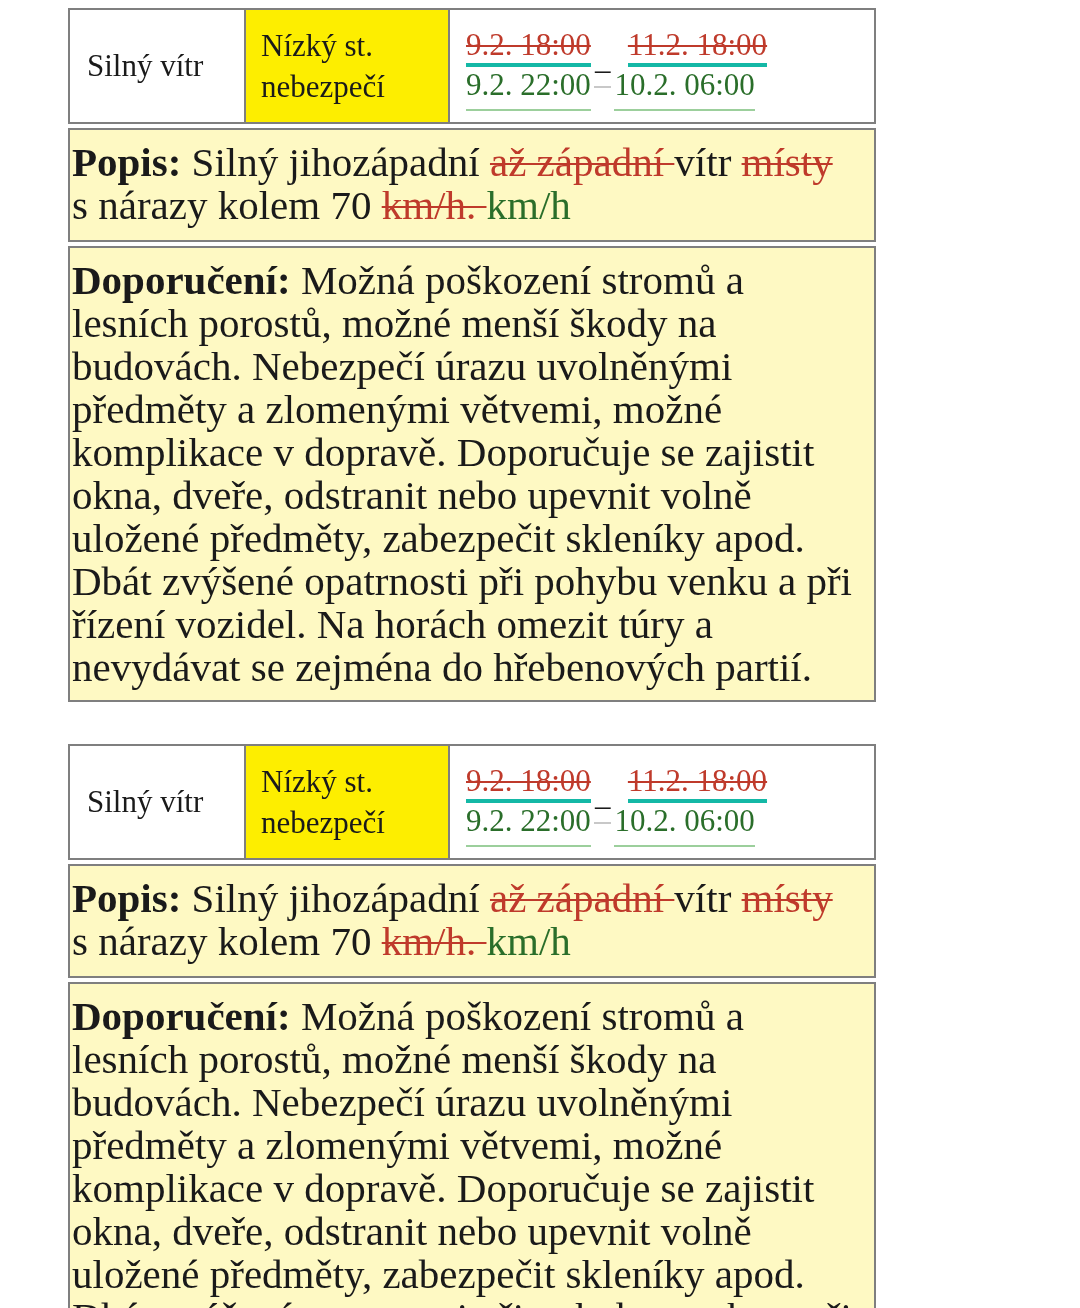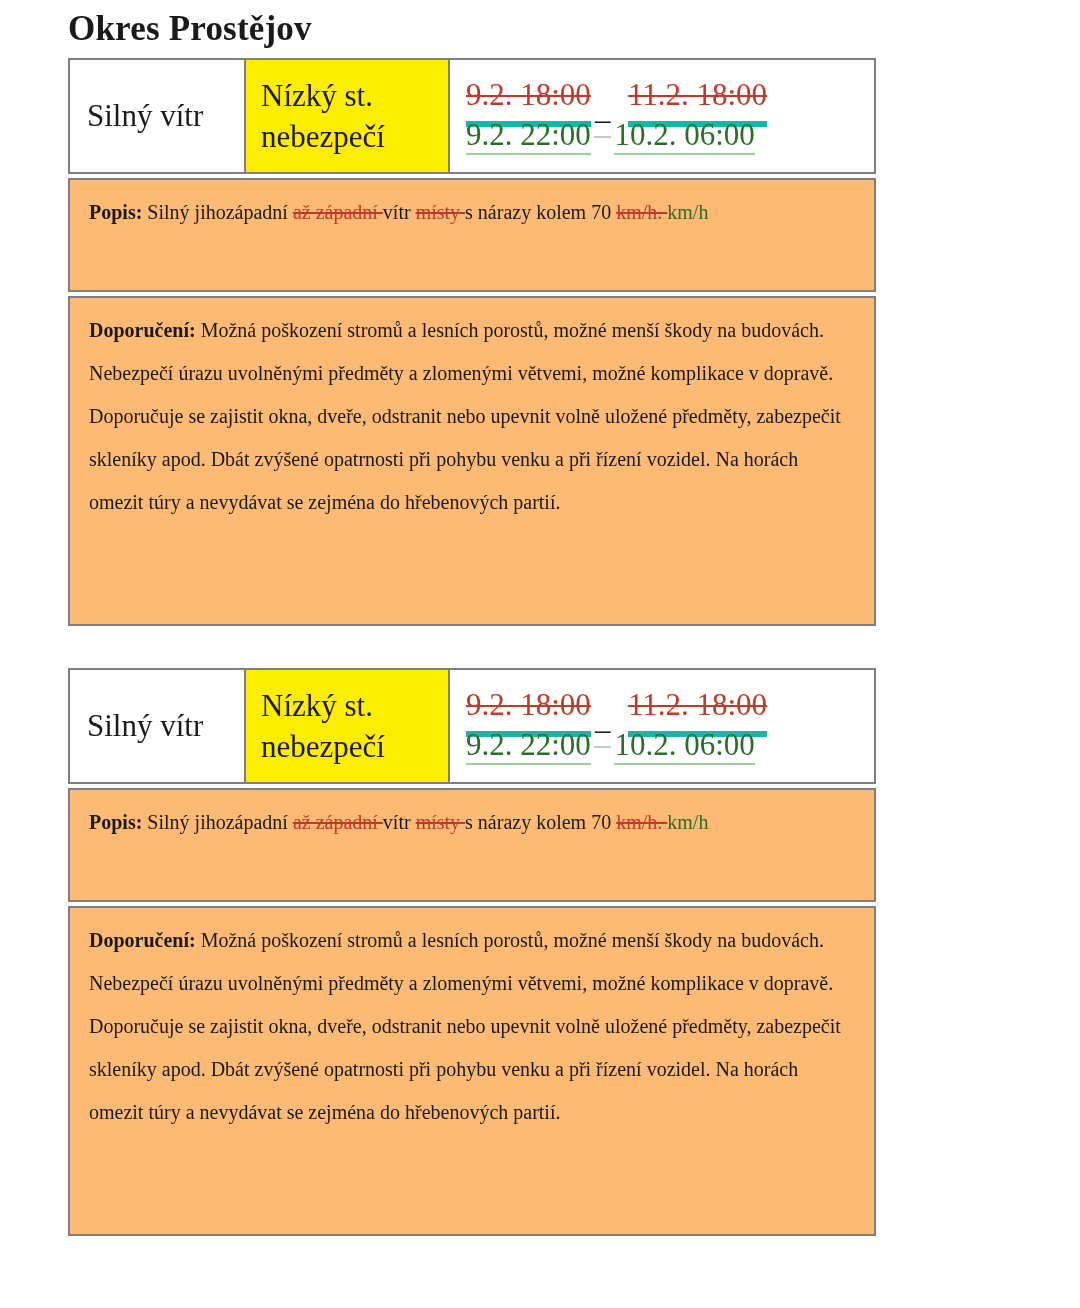--- a/index.html
+++ b/index.html
@@ -65,27 +65,27 @@
     font-size: 31px;
     line-height: 40px;
   }
   .dates-line { white-space: nowrap; }
 
   
   .del-dates {
     color: #bf3a2b;
     text-decoration: line-through;
     text-decoration-thickness: 2px;
-    border-bottom: 6px solid #14b8a6;
-    padding-bottom: 9px;
+    border-bottom: 4px solid #14b8a6;
+    padding-bottom: 1px;
   }
   .ins-dates {
     color: #2a6e2a;
     border-bottom: 2px solid #9ccf9c;
-    padding-bottom: 1px;
+    padding-bottom: 7px;
   }
   .date-gap { display: inline-block; width: 37px; }
   .sep-dash {
     display: inline-block;
     position: relative;
     top: -15px;
     padding: 0 4px;
     color: #1a1a1a;
   }
   .sep-dash::after {
@@ -95,43 +95,42 @@
     right: 3px;
     top: 36px;
     height: 2px;
     background: #c8c8c8;
   }
 
   
   .box {
     border: 2px solid #7f7f7f;
     box-sizing: border-box;
-    padding: 11px 20px 11px 19px;
-    font-size: 20px;
+    padding: 11px 20px 11px 2px;
+    font-size: 41px;
     line-height: 43px;
     margin-bottom: 4px;
-    background: #fdba74;
+    background: #fef9c3;
   }
   .box-popis { min-height: 114px; }
   .box-dop { margin-bottom: 16px; min-height: 330px; }
   .lbl { font-weight: 700; }
   .del {
     color: #bf3a2b;
     text-decoration: line-through;
     text-decoration-thickness: 2px;
   }
   .ins { color: #2a6e2a; }
 </style>
 </head>
 <body>
 
 <div class="page">
 
   <section class="warning-section">
-    <h2 class="section-title">Okres Prostějov</h2>
 
     <div class="row-table">
       <div class="cell-event">
         <span>Silný vítr</span>
       </div>
       <div class="cell-severity">
         <span>Nízký st. nebezpečí</span>
       </div>
       <div class="cell-dates">
         <div class="dates-line"><span class="del-dates">9.2. 18:00</span><span class="date-gap"></span><span class="del-dates">11.2. 18:00</span></div>

